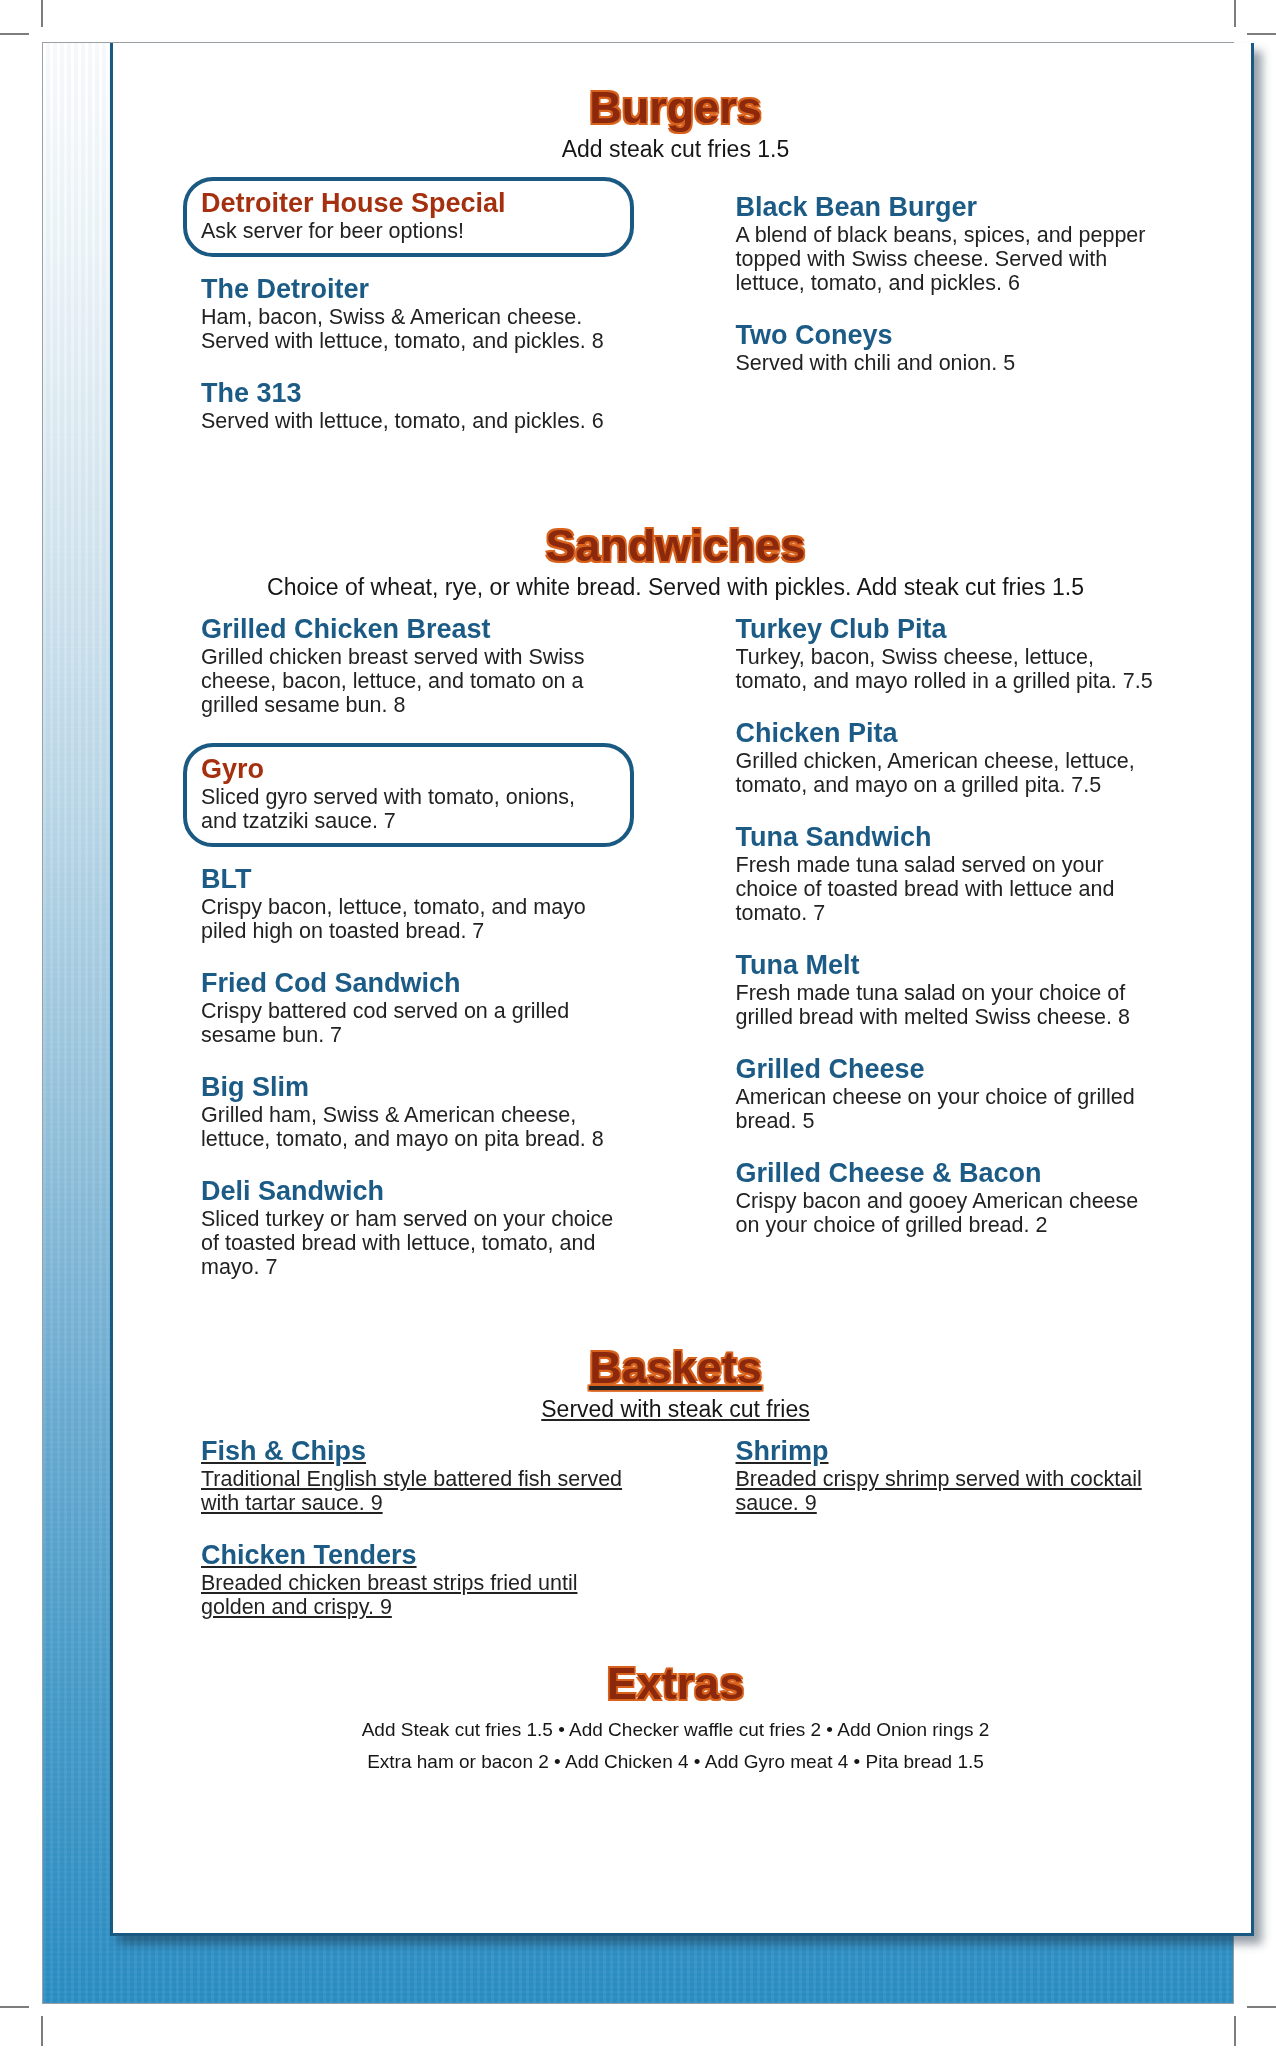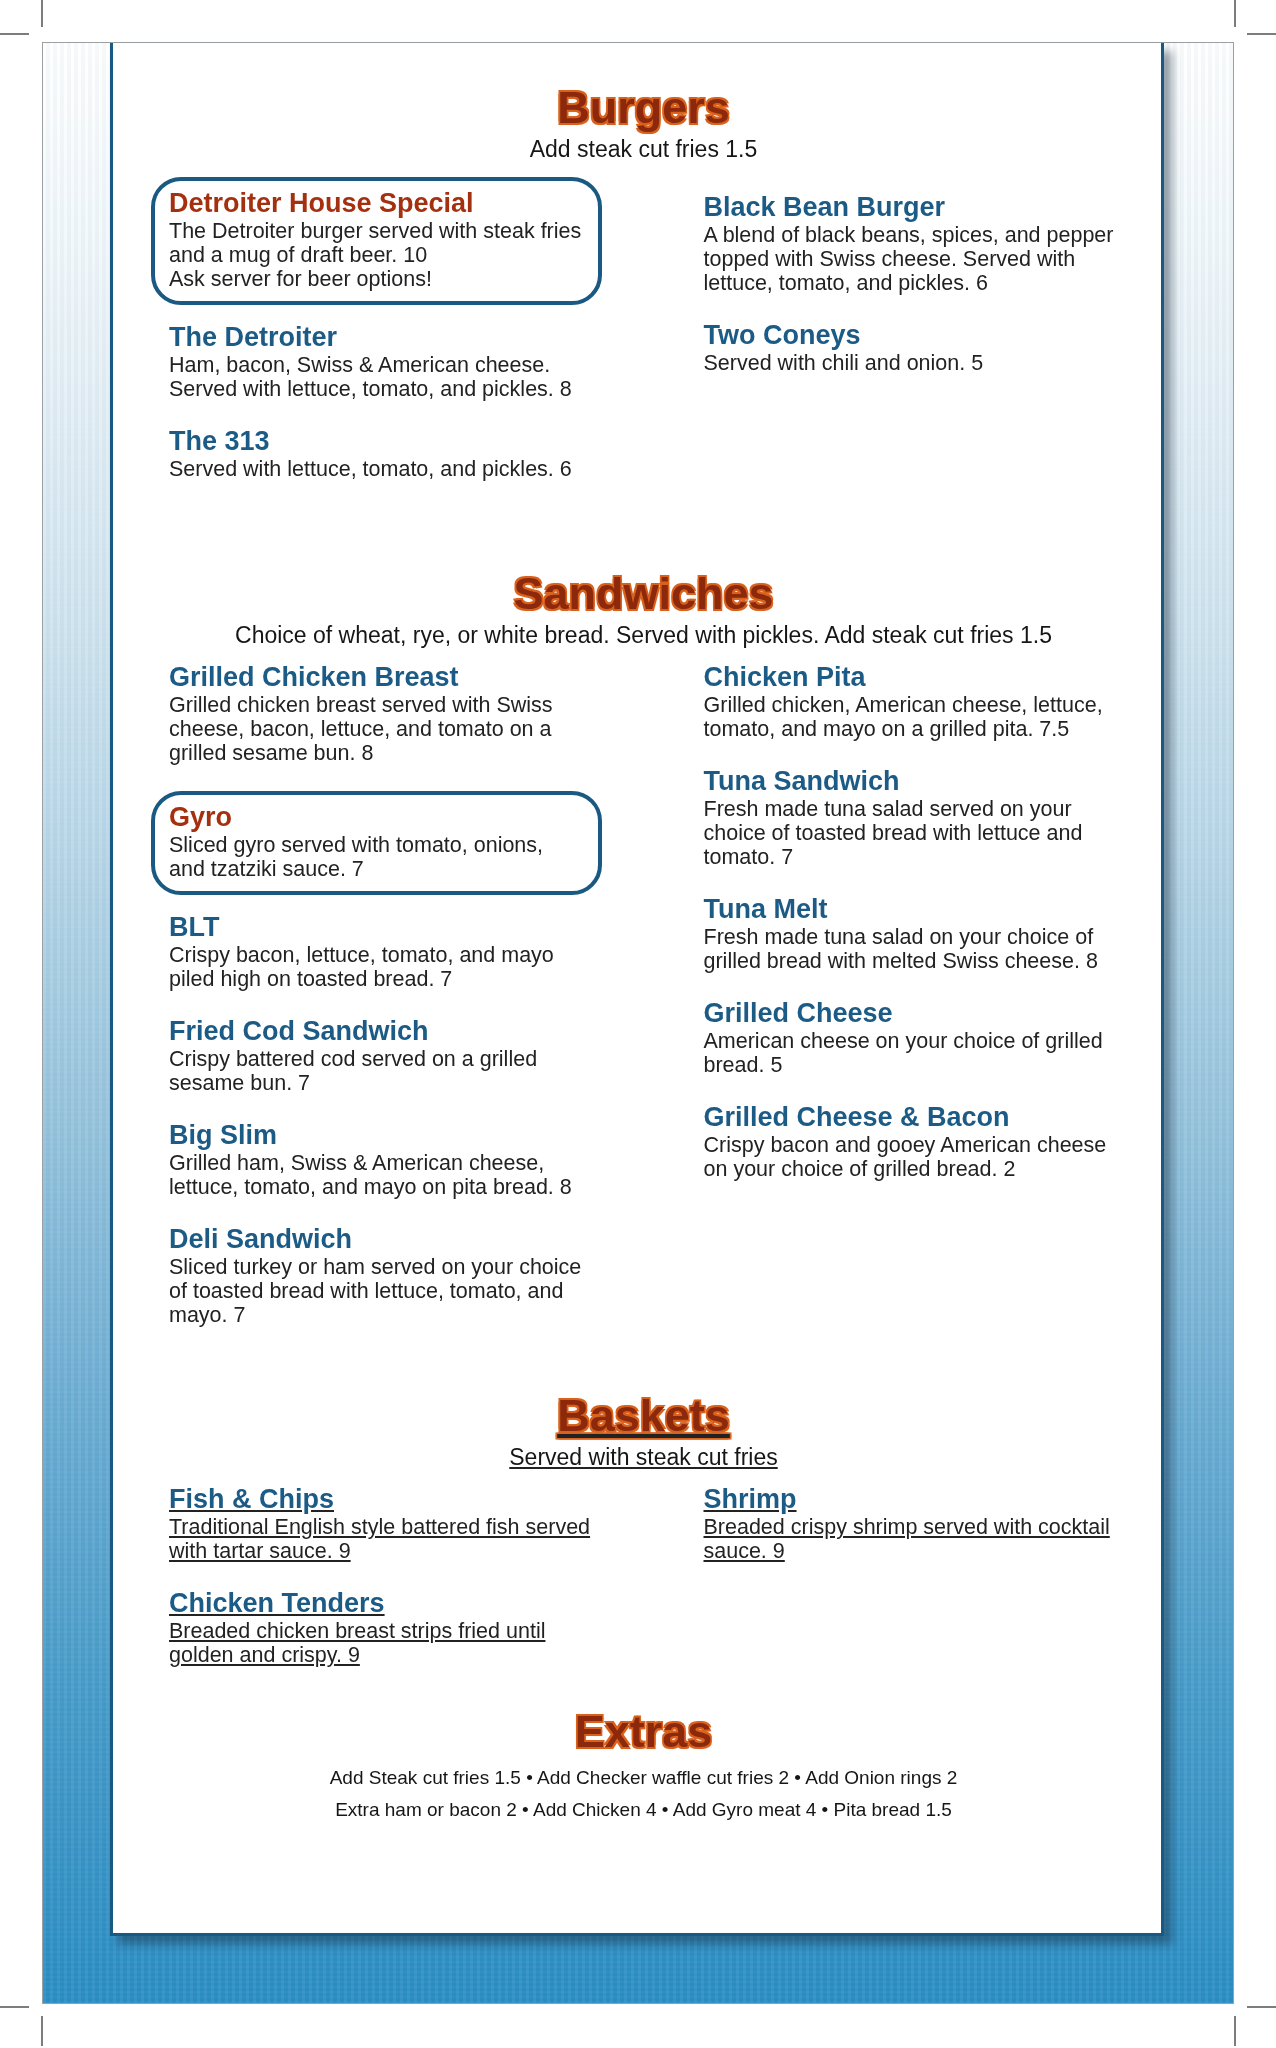--- a/index.html
+++ b/index.html
@@ -30,28 +30,29 @@
   .page{
     position:absolute;left:42px;top:42px;width:1192px;height:1962px;
     border:1px solid #9aa0a4;box-sizing:border-box;
     background:
       repeating-linear-gradient(90deg, rgba(255,255,255,0.045) 0 3px, rgba(10,60,100,0.035) 3px 7px),
       repeating-linear-gradient(0deg, rgba(255,255,255,0.03) 0 2px, rgba(0,0,0,0.0) 2px 5px),
       linear-gradient(180deg,#ffffff 0%,#f2f8fb 10%,#d9e9f2 25%,#bcd9e9 40%,#97c4dd 55%,#6cadd3 70%,#459bc9 85%,#2b8ec4 100%);
   }
   
   .panel{
-    position:absolute;left:67px;top:0;width:1054px;height:1893px;
+    position:absolute;left:67px;top:0;width:1144px;height:1893px;
     box-sizing:border-box;overflow:hidden;
     background:#ffffff;
     border-left:3px solid var(--border-blue);
     border-right:3px solid var(--border-blue);
     border-bottom:3px solid var(--border-blue);
     box-shadow:8px 8px 9px rgba(25,45,65,0.45);
     padding-top:42px;
+    padding-left:32px;
   }
   .content{margin-left:38px;width:985px;}
   section{display:block;}
   .sec-sandwiches{margin-top:64px;}
   .sec-baskets{margin-top:40px;text-decoration:underline;}
   .sec-extras{margin-top:16px;}
   .sec-title{
     margin:0;text-align:center;
     font-size:45px;line-height:45px;font-weight:bold;
     color:var(--section-title-fill);
@@ -98,21 +99,20 @@
   <div class="panel">
     <div class="content">
 
       <section class="sec-burgers">
         <h2 class="sec-title">Burgers</h2>
         <p class="sec-sub">Add steak cut fries 1.5</p>
         <div class="cols">
           <div class="col">
               <div class="item boxed">
                 <h3 class="item-title red">Detroiter House Special</h3>
-                <p class="item-desc">The Detroiter burger served with steak fries and a mug of draft beer.  10</p>
                 <p class="item-desc">Ask server for beer options!</p>
               </div>
               <div class="item">
                 <h3 class="item-title">The Detroiter</h3>
                 <p class="item-desc">Ham, bacon, Swiss &amp; American cheese. Served with lettuce, tomato, and pickles.  8</p>
               </div>
               <div class="item">
                 <h3 class="item-title">The 313</h3>
                 <p class="item-desc">Served with lettuce, tomato, and pickles.  6</p>
               </div>
@@ -154,20 +154,24 @@
               <div class="item">
                 <h3 class="item-title">Big Slim</h3>
                 <p class="item-desc">Grilled ham, Swiss &amp; American cheese, lettuce, tomato, and mayo on pita bread.  8</p>
               </div>
               <div class="item">
                 <h3 class="item-title">Deli Sandwich</h3>
                 <p class="item-desc">Sliced turkey or ham served on your choice of toasted bread with lettuce, tomato, and mayo. 7</p>
               </div>
             </div>
           <div class="col">
+              <div class="item">
+                <h3 class="item-title">Turkey Club Pita</h3>
+                <p class="item-desc">Turkey, bacon, Swiss cheese, lettuce, tomato, and mayo rolled in a grilled pita.  7.5</p>
+              </div>
               <div class="item">
                 <h3 class="item-title">Chicken Pita</h3>
                 <p class="item-desc">Grilled chicken, American cheese, lettuce, tomato, and mayo on a grilled pita.  7.5</p>
               </div>
               <div class="item">
                 <h3 class="item-title">Tuna Sandwich</h3>
                 <p class="item-desc">Fresh made tuna salad served on your choice of toasted bread with lettuce and tomato.  7</p>
               </div>
               <div class="item">
                 <h3 class="item-title">Tuna Melt</h3>

